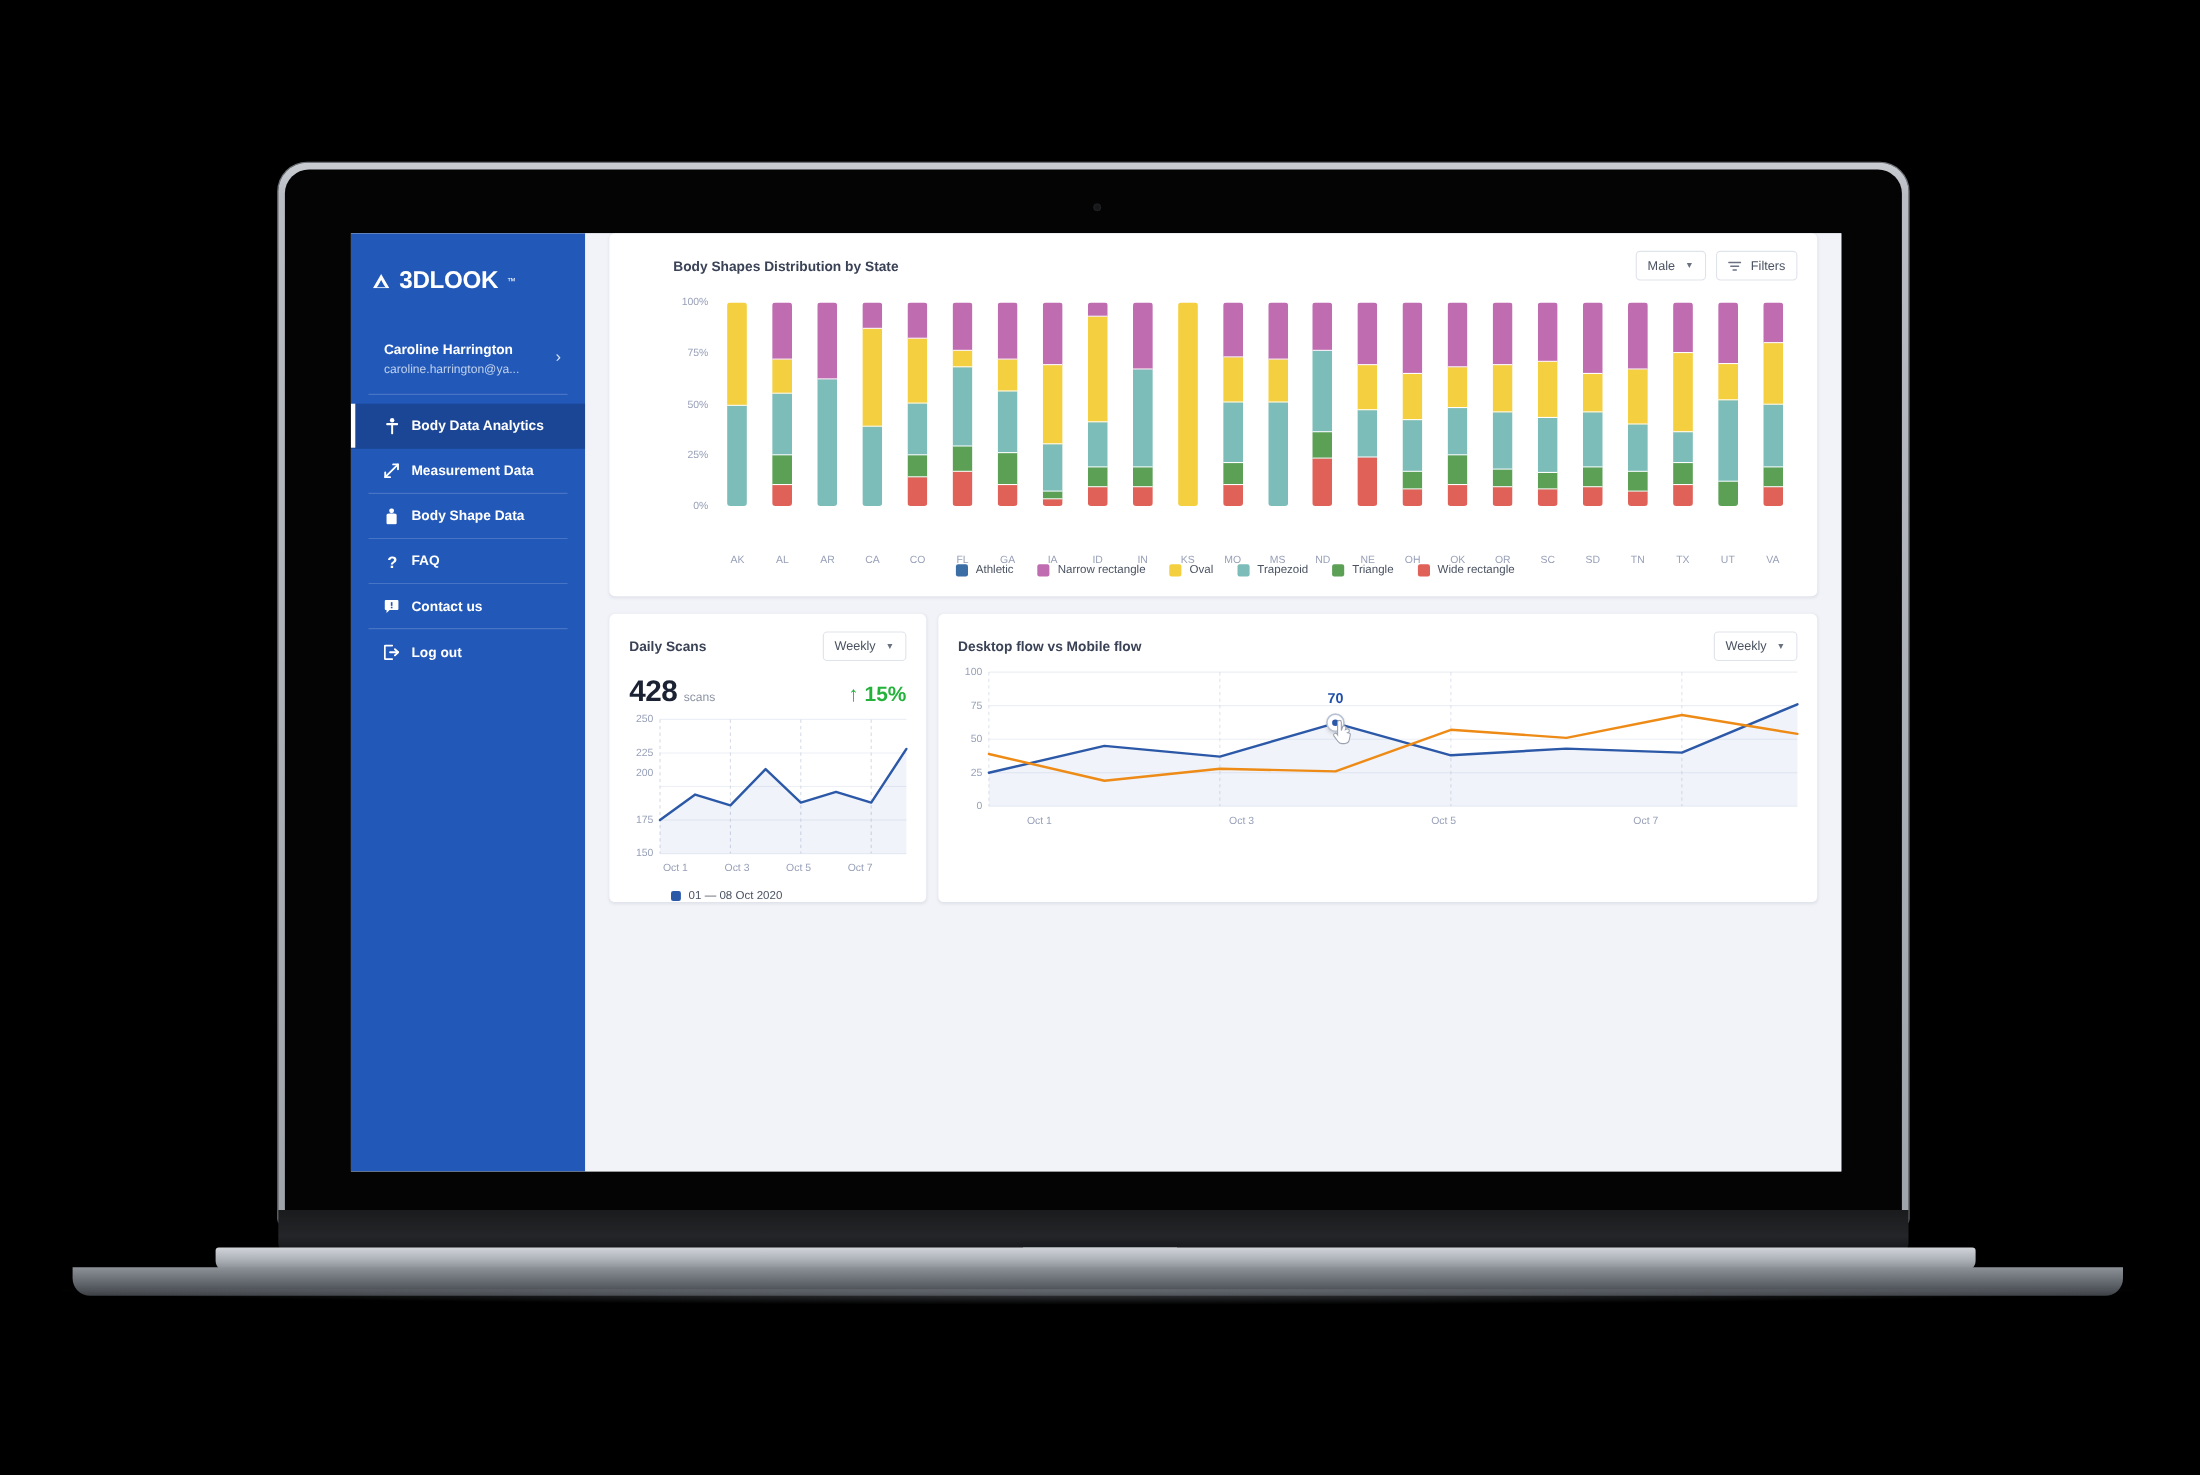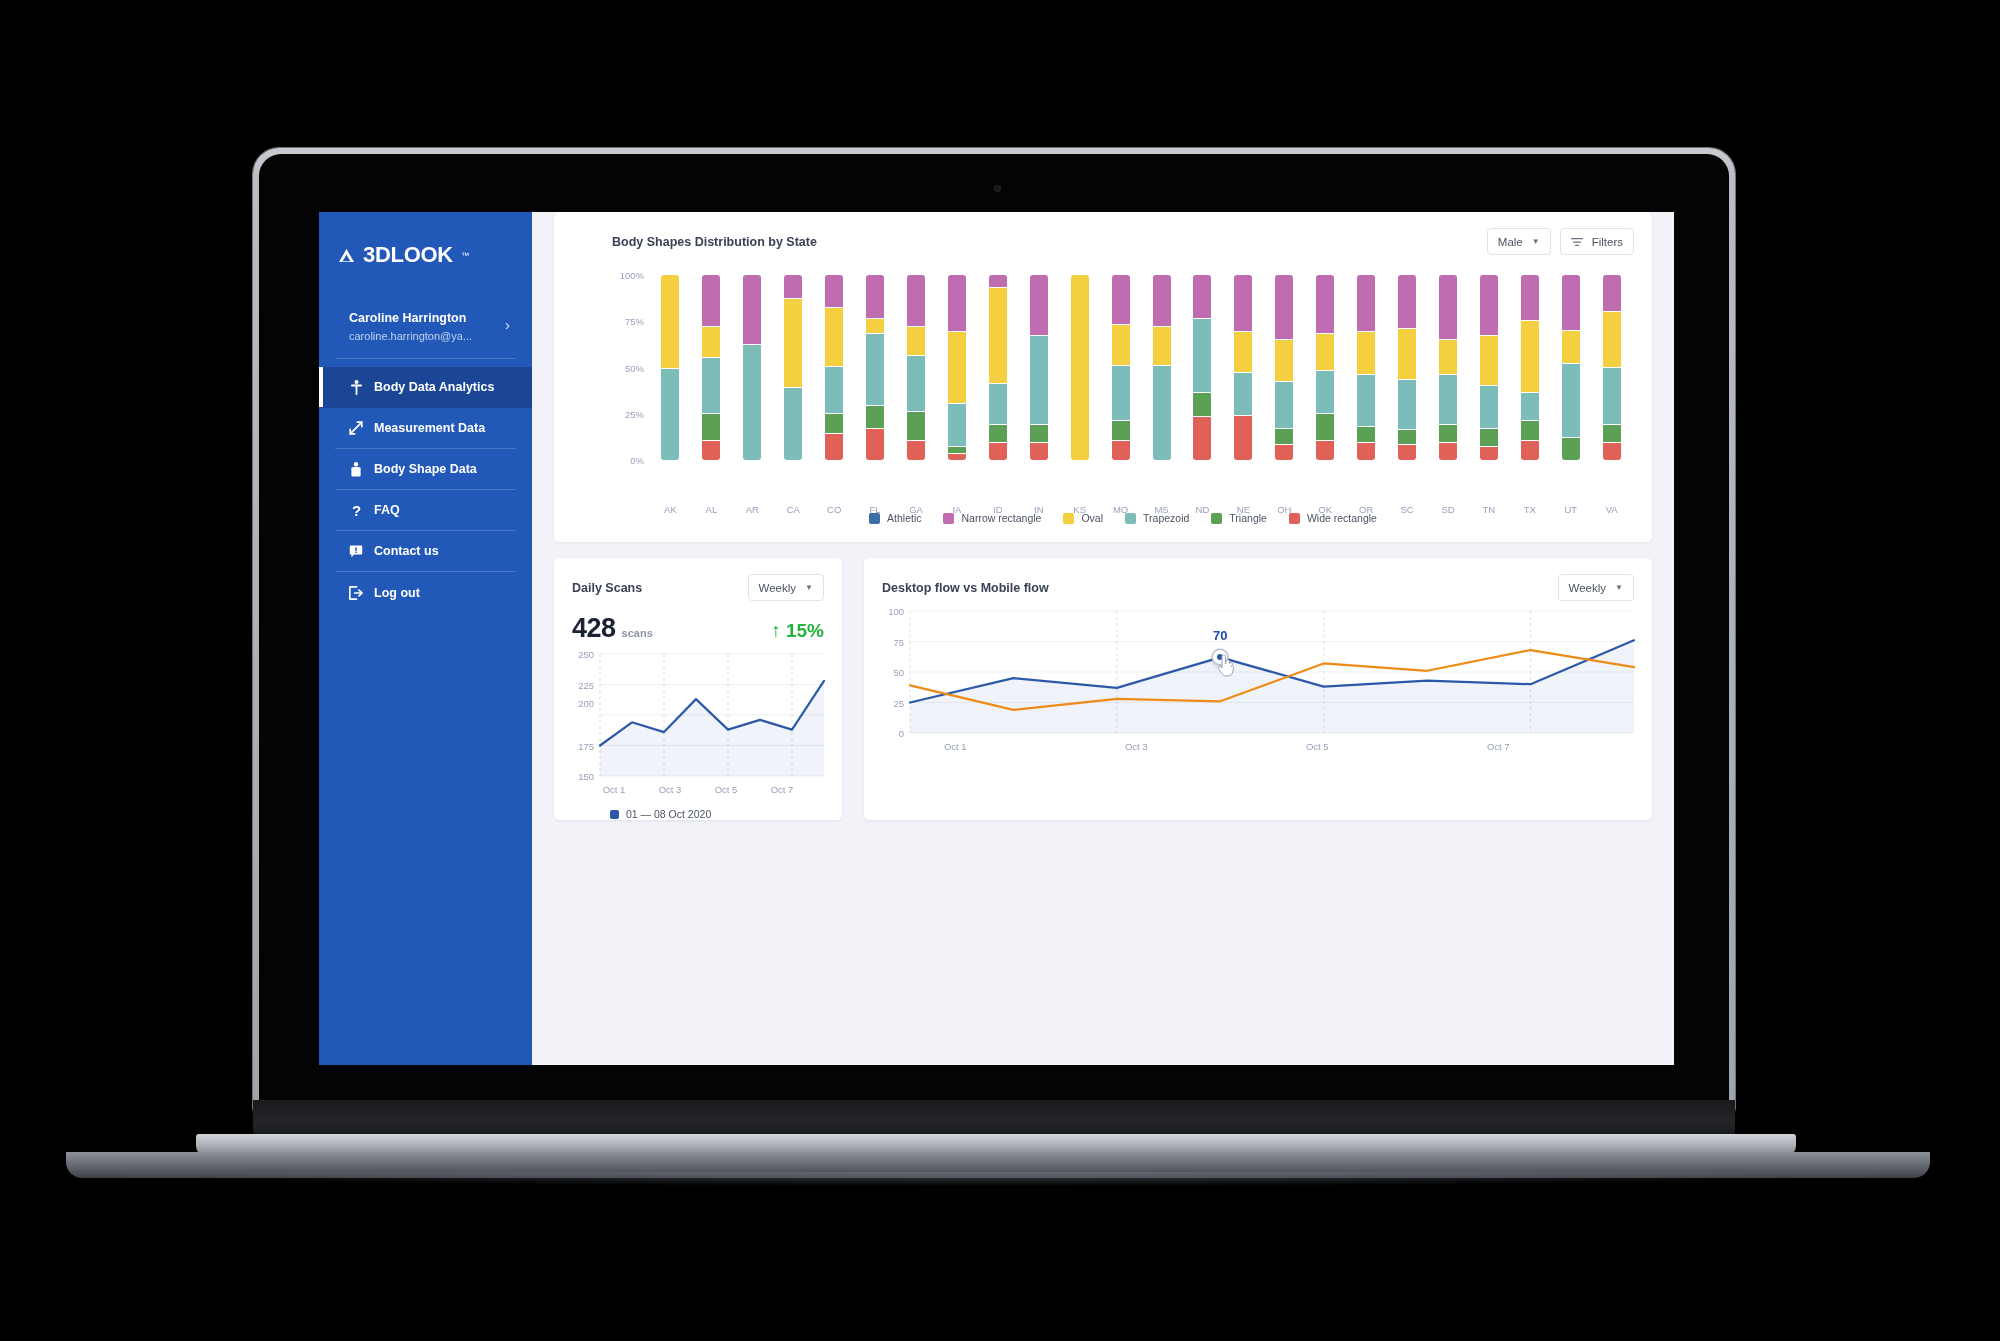--- a/index.html
+++ b/index.html
@@ -138,27 +138,27 @@
   .seg { width:100%; }
   .x-labels { position:absolute; left:38px; right:2px; top:192px; display:flex; }
   .x-lab { flex:1 1 0; text-align:center; font-size:9.5px; color:#98a0b8;margin-top:37px; }
 
   .legend { display:flex; justify-content:center; gap:22px; padding: 22px 0 18px 0; }
   .leg-item { display:flex; align-items:center; gap:7px; }
   .leg-sw { width:11px; height:11px; border-radius:2px; }
   .leg-lab { font-size:10.5px; color:#4b5362; }
 
   
-  .row2 { display:flex; gap:22px; }
+  .row2 { display:flex; gap:11px; }
   .scans-card { width: 288px; flex:0 0 288px; }
   .flow-card { flex:1 1 auto; }
 
   .scans-stat { display:flex; align-items:baseline; justify-content:space-between; padding: 12px 18px 0 18px; }
   .scans-num { font-size:27px; font-weight:700; color:#1b2233; letter-spacing:-.5px; }
-  .scans-unit { font-size:11px; color:#8d94a5; margin-left:6px; font-weight:700;}
+  .scans-unit { font-size:11px; color:#8d94a5; margin-left:6px; font-weight:400;}
   .scans-delta { font-size:19px; font-weight:700; color:#23b23a; }
 
   .line-wrap { position:relative; margin: 10px 14px 0 14px; }
   .line-y { position:absolute; left:0; top:0; width:26px; }
   .line-ylab { position:absolute; right:0; font-size:9.5px; color:#98a0b8; transform: translateY(-50%); }
   .line-svg-holder { position:absolute; left:32px; right:4px; top:0; }
   .line-x { position:absolute; left:32px; right:4px; display:flex; }
   .line-xlab { flex:1 1 0; text-align:center; font-size:9.5px; color:#98a0b8; }
 
   .mini-legend { display:flex; gap:26px; padding-top:8px; }

